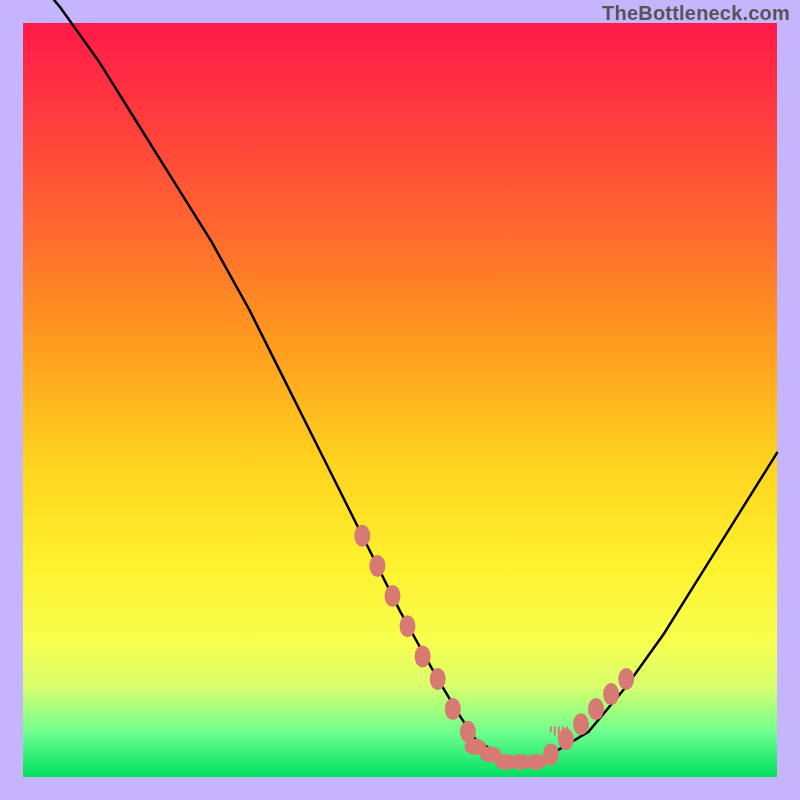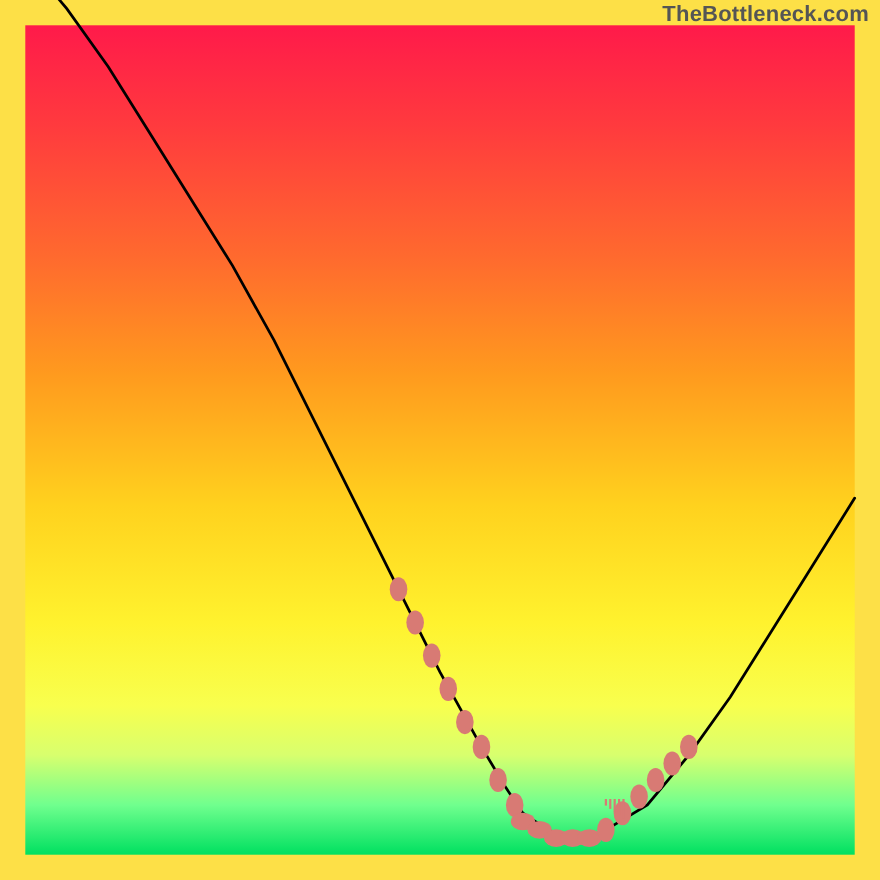--- a/index.html
+++ b/index.html
@@ -9,21 +9,21 @@
     height: 800px;
     background: #000;
     overflow: hidden;
   }
   .frame {
     position: absolute;
     left: 0;
     top: 0;
     width: 800px;
     height: 800px;
-    background: #fde047;
+    background: #c4b5fd;
   }
   .plot-area {
     position: absolute;
     left: 23px;
     top: 23px;
     width: 754px;
     height: 754px;
     
     background: linear-gradient(to bottom,
       #ff1a4a 0%,

